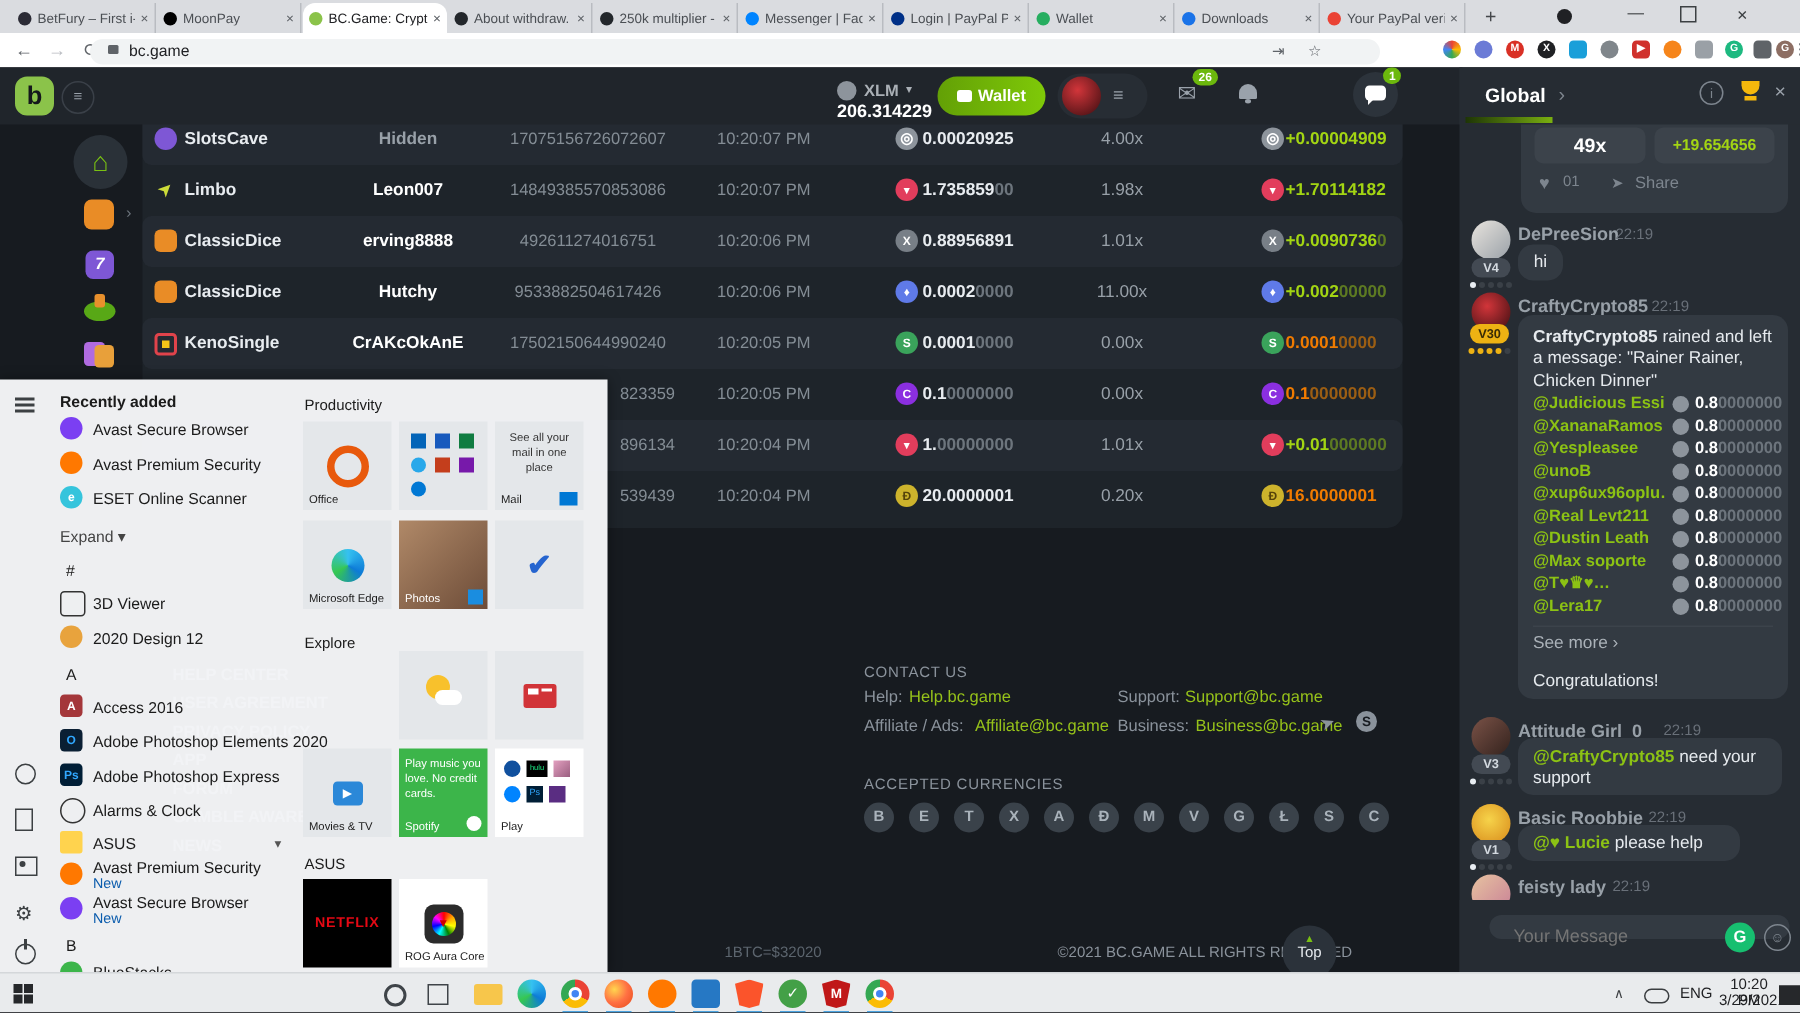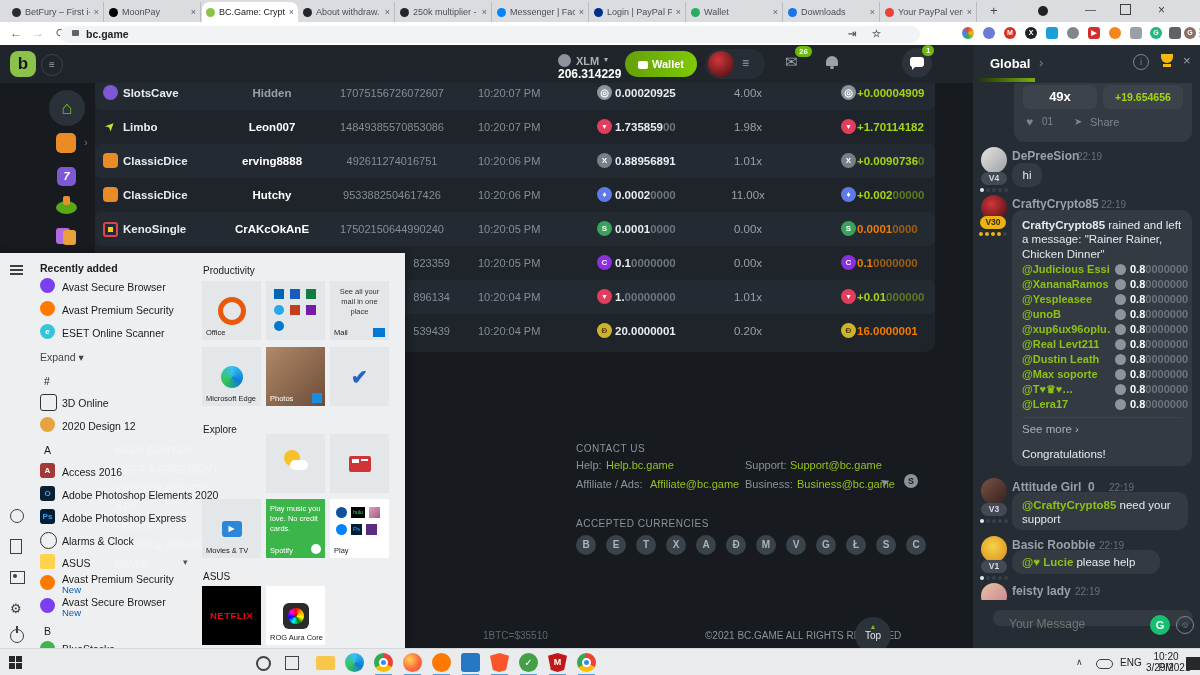--- a/index.html
+++ b/index.html
@@ -9,21 +9,21 @@
   
   #tabstrip{left:0;top:0;width:1200px;height:22px;background:#dadce0;}
   .tab{position:absolute;top:2px;height:20px;width:96px;font-size:9px;color:#4b4f54;
     display:flex;align-items:center;gap:4px;padding:0 4px;box-sizing:border-box;border-right:1px solid #b9bcc1;}
   .tab.active{background:#fff;border-radius:8px 8px 0 0;border-right:none;color:#202124;}
   .tab .ttl{white-space:nowrap;overflow:hidden;flex:1;}
   .tab .fav{width:9px;height:9px;border-radius:50%;flex:0 0 auto;}
   .tab .tclose{font-size:9px;color:#5f6368;}
   #toolbar{left:0;top:22px;width:1200px;height:23px;background:#fff;}
   .navic{font-size:12px;color:#5f6368;top:4px;}
-  #urlpill{left:60px;top:4px;width:860px;height:17px;background:#f1f3f4;border-radius:9px;font-weight:bold;}
+  #urlpill{left:60px;top:4px;width:860px;height:17px;background:#f1f3f4;border-radius:9px;}
   .ext{width:12px;height:12px;border-radius:50%;top:5px;font-size:7px;color:#fff;text-align:center;line-height:12px;font-weight:bold;}
   
   #page{left:0;top:45px;width:1200px;height:603px;background:#171b20;}
   #bcheader{left:0;top:0;width:975px;height:38px;background:#20252b;z-index:5;}
   .badge{position:absolute;background:#6cb80d;color:#fff;font-size:8px;font-weight:bold;
     border-radius:7px;padding:1px 4px;line-height:9px;}
   
   #betcard{left:95px;top:25px;width:840px;height:282px;background:#1e242a;border-radius:10px;}
   .trow{position:absolute;left:0;width:840px;height:34px;}
   .trow.alt{background:#242a32;border-radius:6px;}
@@ -344,21 +344,21 @@
     <span class="ccoin" style="left:666px">X</span>
     <span class="ccoin" style="left:696px">A</span>
     <span class="ccoin" style="left:726px">Đ</span>
     <span class="ccoin" style="left:756px">M</span>
     <span class="ccoin" style="left:786px">V</span>
     <span class="ccoin" style="left:816px">G</span>
     <span class="ccoin" style="left:846px">Ł</span>
     <span class="ccoin" style="left:876px">S</span>
     <span class="ccoin" style="left:906px">C</span>
 
-    <span class="a" style="left:483px;top:585px;font-size:10px;color:#5c656e">1BTC=$35510</span>
+    <span class="a" style="left:483px;top:585px;font-size:10px;color:#5c656e">1BTC=$32020</span>
     <span class="a" style="left:705px;top:585px;font-size:10px;color:#8a929b">©2021 BC.GAME ALL RIGHTS RESERVED</span>
     <div class="a" style="left:855px;top:572px;width:36px;height:36px;border-radius:50%;background:#2b323a;text-align:center;color:#e6eaee;font-size:10px">
       <span style="display:block;color:#7ac113;font-size:7px;margin-top:6px">▲</span>
       <span>Top</span>
     </div>
   </div>
 
   <div class="a" id="chat">
 
     <div class="bubble" style="left:41px;top:25px;width:178px;height:72px">
@@ -526,21 +526,21 @@
     <span class="sm-ic" style="top:25px;border-radius:50%;background:#7b3ff2"></span>
     <span class="sm-item" style="top:28px">Avast Secure Browser</span>
     <span class="sm-ic" style="top:48px;border-radius:50%;background:#ff7800"></span>
     <span class="sm-item" style="top:51px">Avast Premium Security</span>
     <span class="sm-ic" style="top:71px;border-radius:50%;background:#35c4dc">e</span>
     <span class="sm-item" style="top:74px">ESET Online Scanner</span>
     <span class="sm-item" style="left:40px;top:98px;color:#444"><span>Expand</span> ▾</span>
 
     <span class="sm-letter" style="top:122px">#</span>
     <span class="sm-ic" style="top:141px;border:1.5px solid #333;background:transparent"></span>
-    <span class="sm-item" style="top:144px">3D Online</span>
+    <span class="sm-item" style="top:144px">3D Viewer</span>
     <span class="sm-ic" style="top:164px;border-radius:50%;background:#e8a33d"></span>
     <span class="sm-item" style="top:167px">2020 Design 12</span>
 
     <span class="sm-letter" style="top:191px">A</span>
     <span class="sm-ic" style="top:210px;background:#a4373a">A</span>
     <span class="sm-item" style="top:213px">Access 2016</span>
     <span class="sm-ic" style="top:233px;background:#0a1f33;color:#31a8ff">O</span>
     <span class="sm-item" style="top:236px">Adobe Photoshop Elements 2020</span>
     <span class="sm-ic" style="top:256px;background:#001e36;color:#31a8ff">Ps</span>
     <span class="sm-item" style="top:259px">Adobe Photoshop Express</span>

